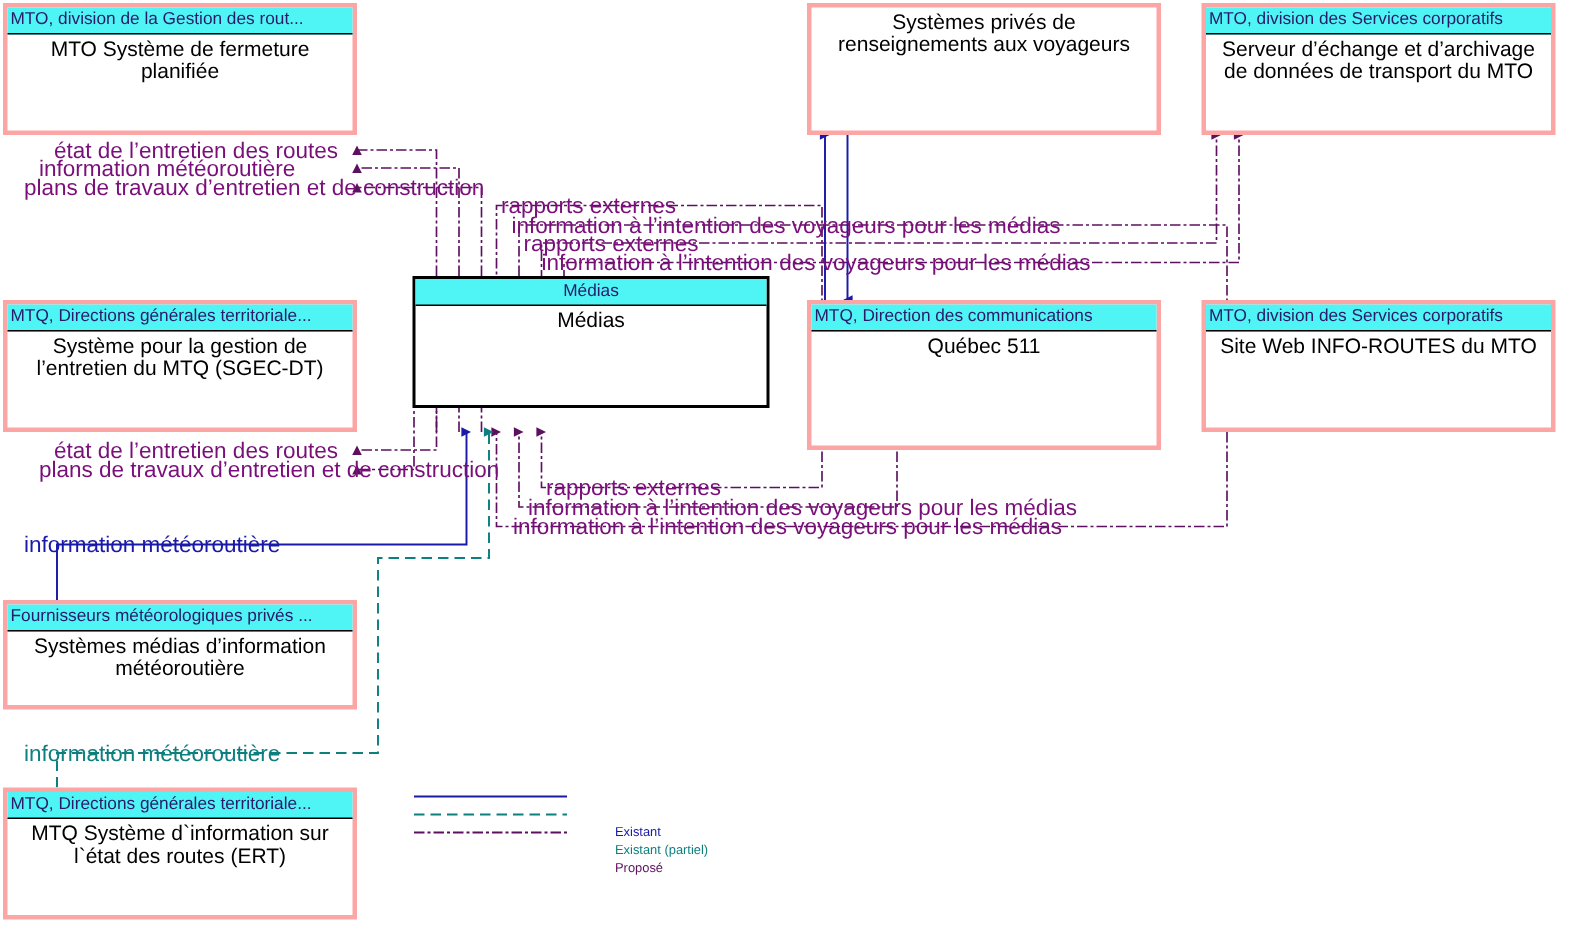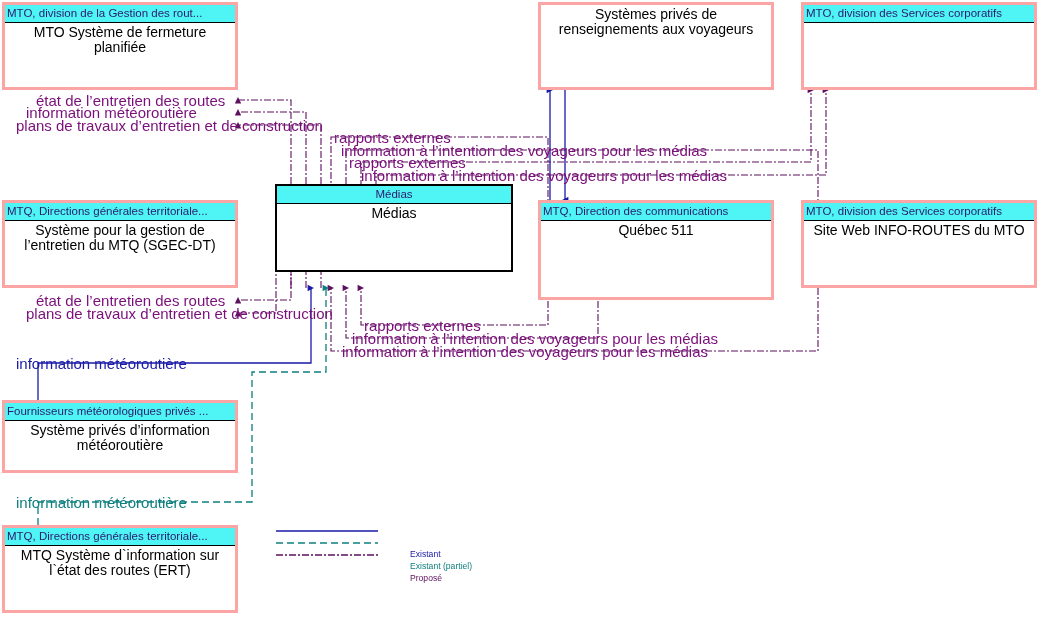--- a/index.html
+++ b/index.html
@@ -97,20 +97,21 @@
     <div class="hdr">MTO, division de la Gestion des rout...</div>
     <div class="body">MTO Système de fermeture planifiée</div>
   </div>
 
   <div class="box" style="left:538px;top:2px;width:236px;height:88px">
     <div class="body">Systèmes privés de renseignements aux voyageurs</div>
   </div>
 
   <div class="box" style="left:801px;top:2px;width:236px;height:88px">
     <div class="hdr">MTO, division des Services corporatifs</div>
+    <div class="body">Serveur d’échange et d’archivage de données de transport du MTO</div>
   </div>
 
   <div class="box" style="left:2px;top:200px;width:236px;height:88px">
     <div class="hdr">MTQ, Directions générales territoriale...</div>
     <div class="body">Système pour la gestion de l’entretien du MTQ (SGEC-DT)</div>
   </div>
 
   <div class="box emphasis" style="left:275px;top:184px;width:238px;height:88px">
     <div class="hdr">Médias</div>
     <div class="body">Médias</div>
@@ -121,21 +122,21 @@
     <div class="body">Québec 511</div>
   </div>
 
   <div class="box" style="left:801px;top:200px;width:236px;height:88px">
     <div class="hdr">MTO, division des Services corporatifs</div>
     <div class="body">Site Web INFO-ROUTES du MTO</div>
   </div>
 
   <div class="box" style="left:2px;top:400px;width:236px;height:73px">
     <div class="hdr">Fournisseurs météorologiques privés ...</div>
-    <div class="body">Système privés d’information météoroutière</div>
+    <div class="body">Systèmes médias d’information météoroutière</div>
   </div>
 
   <div class="box" style="left:2px;top:525px;width:236px;height:88px">
     <div class="hdr">MTQ, Directions générales territoriale...</div>
     <div class="body">MTQ Système d`information sur l`état des routes (ERT)</div>
   </div>
 
   <div class="flowlabel" style="left:36px;top:96px">état de l’entretien des routes</div>
   <div class="flowlabel" style="left:26px;top:108px">information météoroutière</div>
   <div class="flowlabel" style="left:16px;top:121px">plans de travaux d’entretien et de construction</div>

